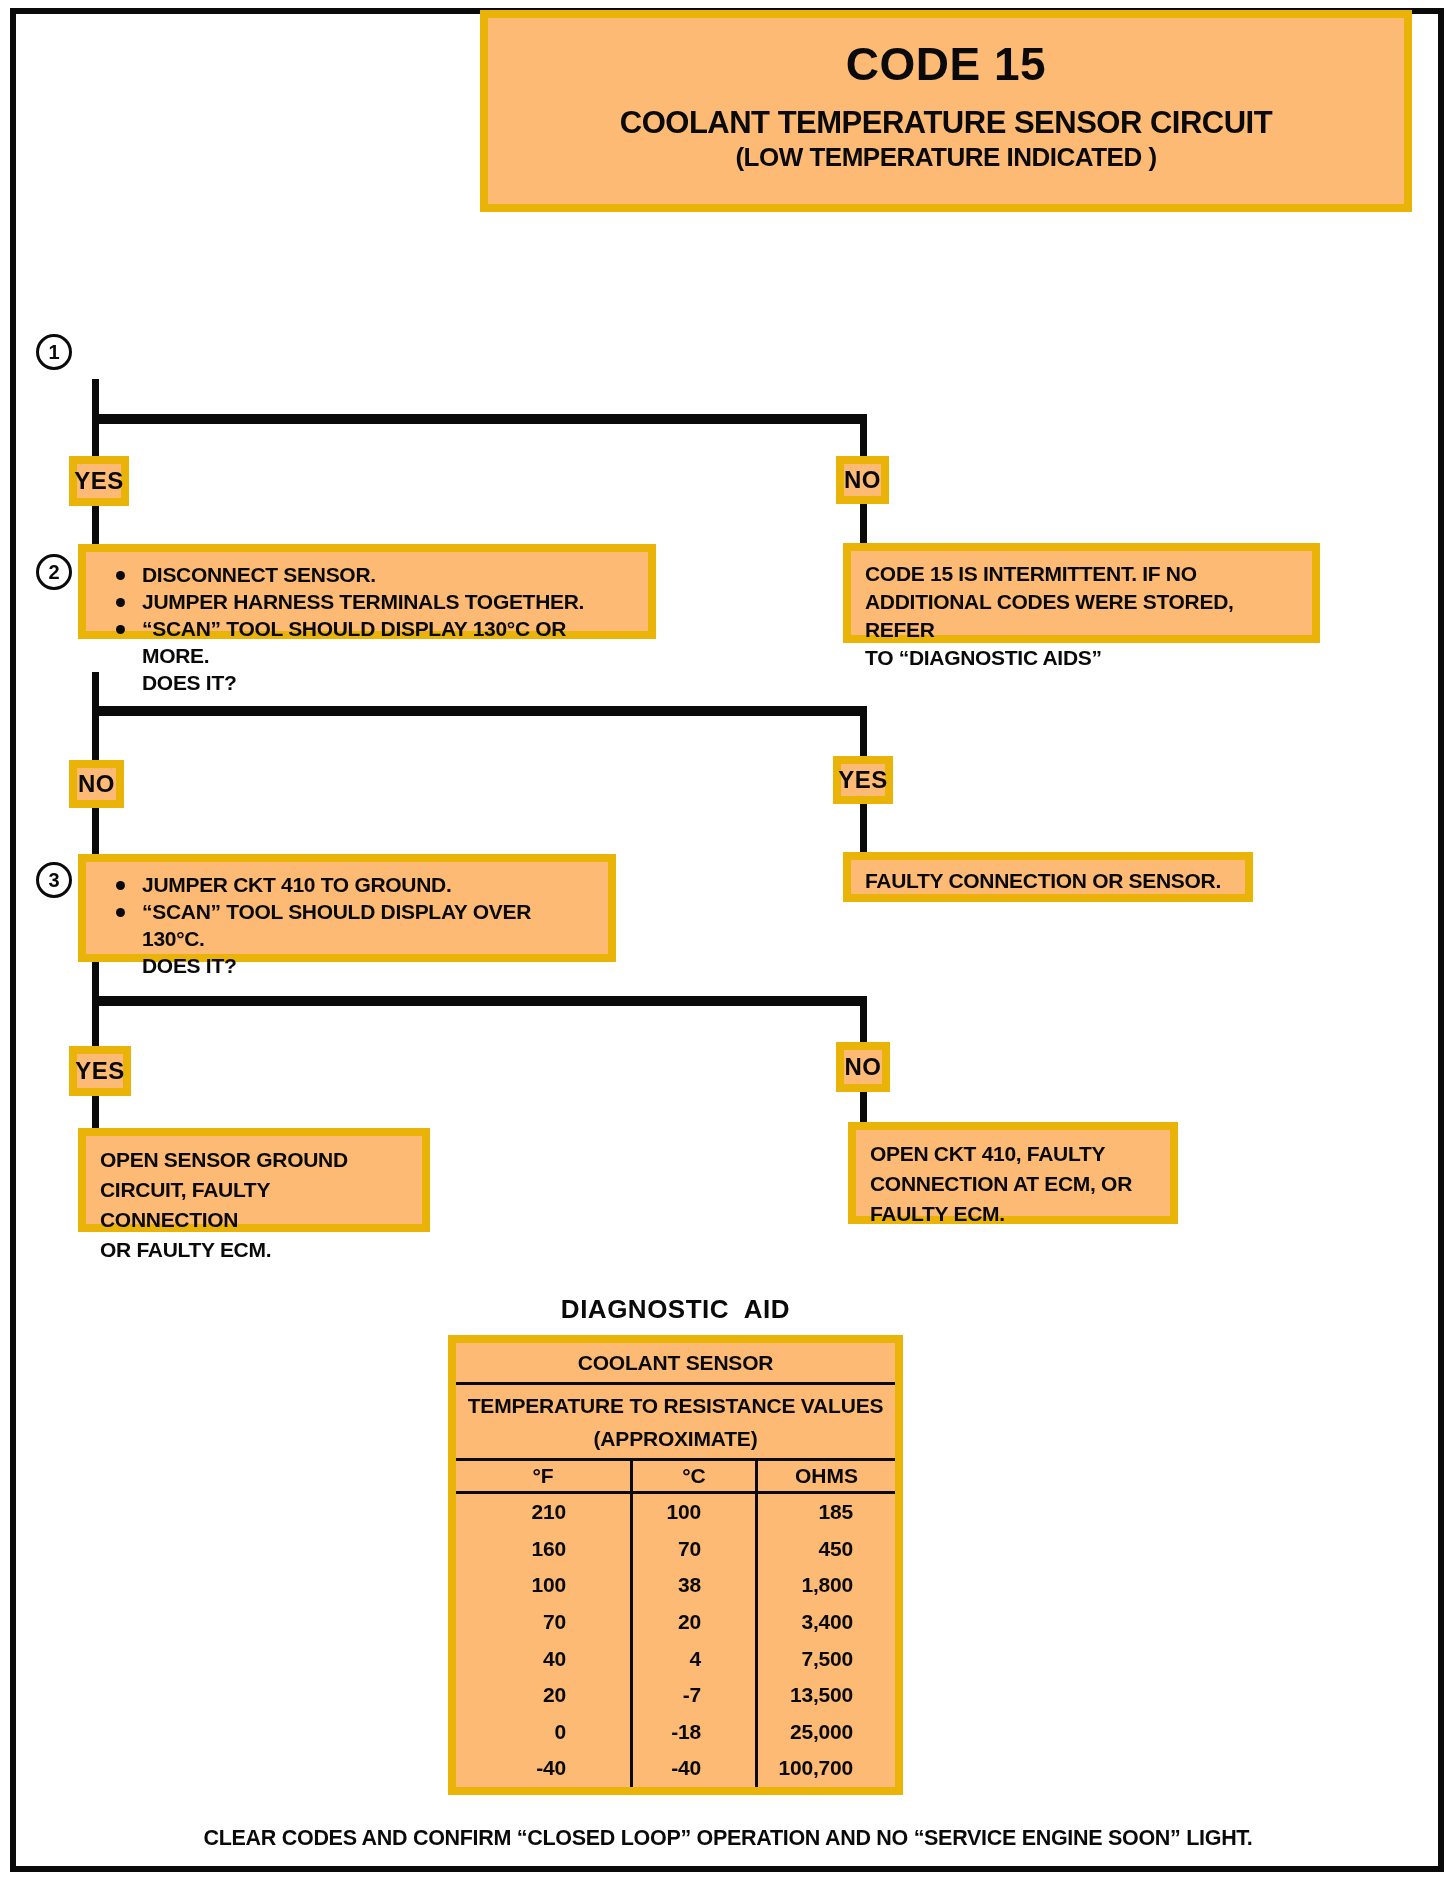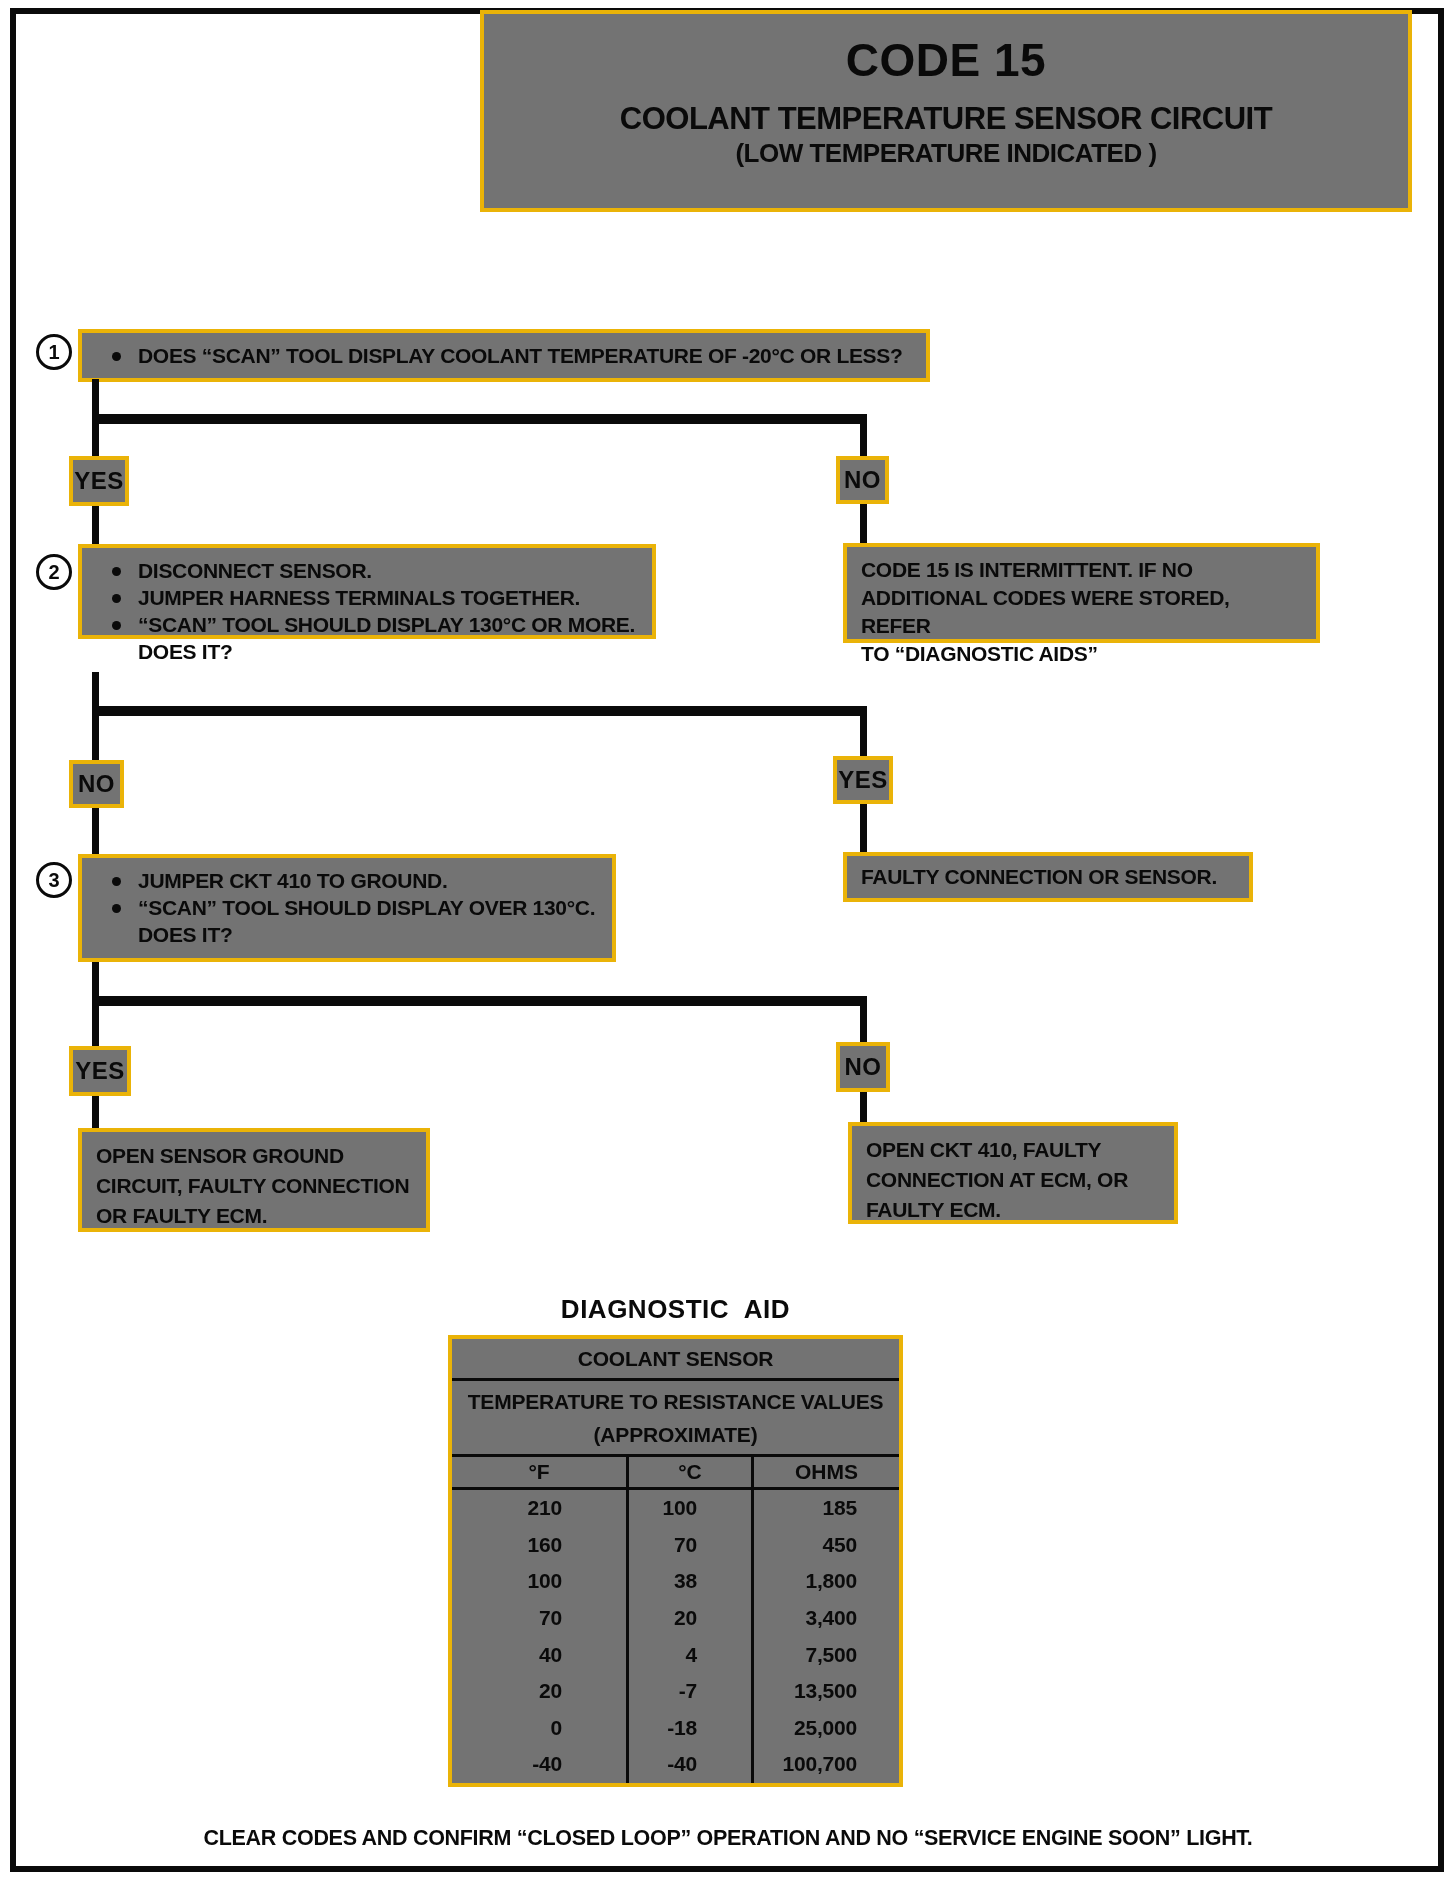--- a/index.html
+++ b/index.html
@@ -4,21 +4,21 @@
 <style>
   * { margin: 0; padding: 0; box-sizing: border-box; }
   html, body { background: #ffffff; }
   body {
     width: 1456px; height: 1880px; position: relative;
     font-family: "Liberation Sans", "DejaVu Sans", sans-serif;
     color: #0a0a0a;
   }
   .page { position: absolute; left: 0; top: 0; width: 1456px; height: 1880px; background: #fff; }
   .page-border { position: absolute; left: 10px; top: 8px; right: 12px; bottom: 8px; border: 6px solid #0a0a0a; }
-  .bx { position: absolute; background: #737373; border: 4px solid #eab308; }
+  .bx { position: absolute; background: #fdba74; border: 8px solid #eab308; }
   .vline { position: absolute; width: 7px; background: #0a0a0a; }
   .hline { position: absolute; height: 10px; background: #0a0a0a; }
 
   .title-box { left: 480px; top: 10px; width: 932px; height: 202px; text-align: center; padding-top: 20px; }
   .title-code { font-size: 46px; font-weight: bold; line-height: 52px; letter-spacing: 0.5px; }
   .title-sub1 { font-size: 31px; font-weight: bold; line-height: 38px; margin-top: 14px; letter-spacing: -0.5px; }
   .title-sub2 { font-size: 26px; font-weight: bold; line-height: 30px; letter-spacing: -0.5px; }
 
   .circle-num {
     position: absolute; width: 36px; height: 36px; border: 3px solid #0a0a0a; border-radius: 50%;
@@ -68,26 +68,20 @@
 
   <div class="bx title-box">
     <div class="title-code">CODE 15</div>
     <div class="title-sub1">COOLANT TEMPERATURE SENSOR CIRCUIT</div>
     <div class="title-sub2">(LOW TEMPERATURE INDICATED )</div>
   </div>
 
   <div class="circle-num" style="left:36px; top:334px;">
     <span>1</span>
   </div>
-  <div class="bx step-box" style="left:78px; top:329px; width:852px; min-height:50px;">
-    <div class="bullet-row">
-      <div class="bullet-dot"></div>
-      <div class="step-text">DOES “SCAN” TOOL DISPLAY COOLANT TEMPERATURE OF -20°C OR LESS?</div>
-    </div>
-  </div>
 
   <div class="vline" style="left:92px; top:379px; height:79px;"></div>
   <div class="hline" style="left:92px; top:414px; width:775px;"></div>
   <div class="vline" style="left:860px; top:424px; height:34px;"></div>
 
   <div class="bx label-box" style="left:69px; top:456px; width:60px; height:50px;">
     <span>YES</span>
   </div>
   <div class="bx label-box" style="left:836px; top:456px; width:53px; height:48px;">
     <span>NO</span>

